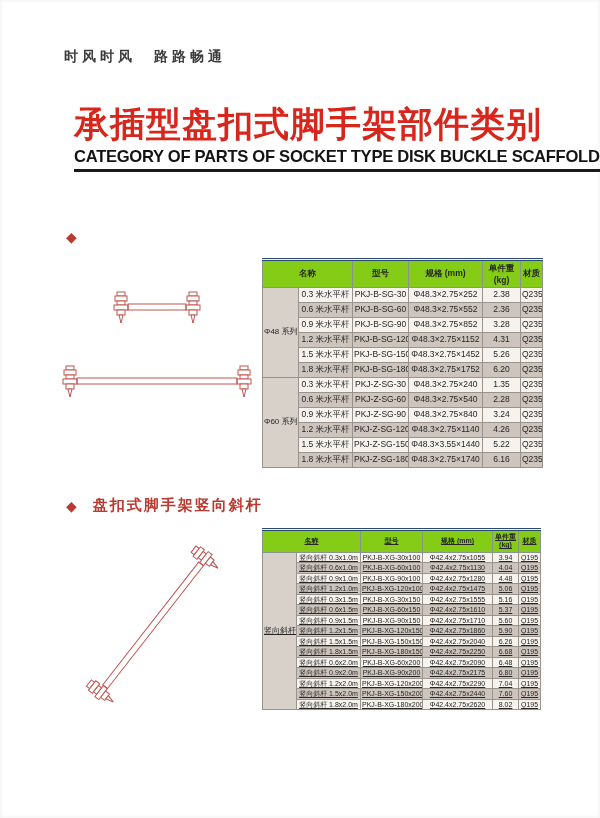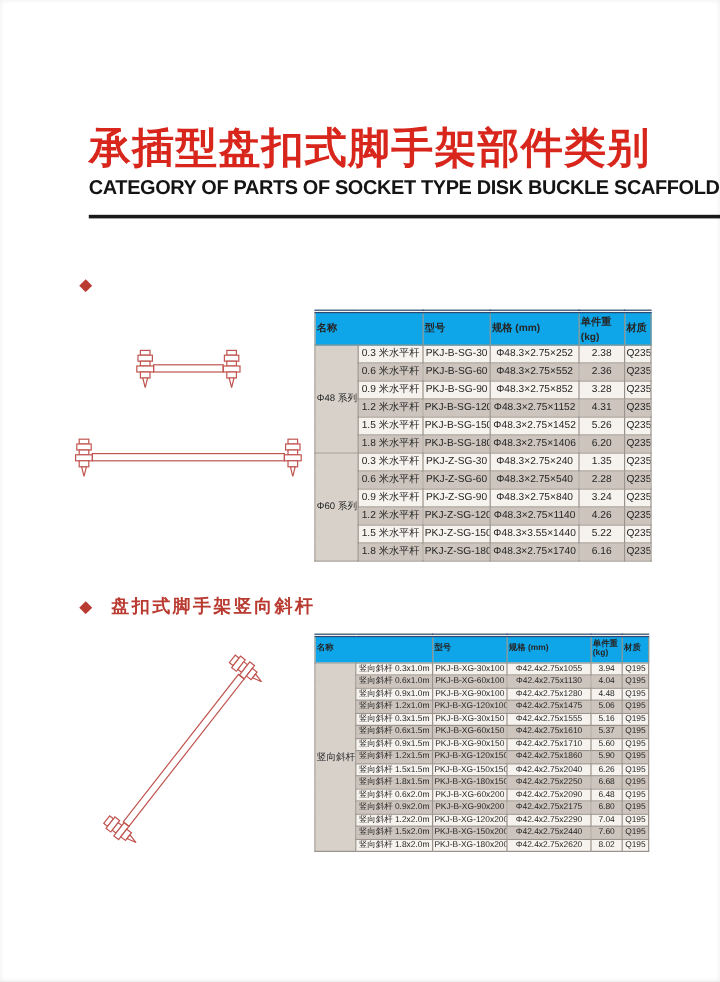--- a/index.html
+++ b/index.html
@@ -19,65 +19,66 @@
   .title-inner{display:flex;}
   .title-bar{width:7px;background:linear-gradient(#6a6a6a,#3f3f3f);margin-right:12px;}
   .title-texts{flex:1;}
   .title-cn{
     font-size:35px;line-height:1.15;font-weight:900;color:#d8261c;
     letter-spacing:1px;white-space:nowrap;
   }
   .title-en{
     display:inline-block;
     font-size:16.6px;font-weight:bold;color:#141414;letter-spacing:-0.3px;
-    border-bottom:3px solid #1a1a1a;padding-bottom:12px;margin-top:3px;
+    border-bottom:3px solid #1a1a1a;padding-bottom:2px;margin-top:3px;
     white-space:nowrap;
   }
   
   .section-head{
     position:absolute;display:flex;align-items:center;
     color:#b93a30;font-weight:bold;font-size:15px;letter-spacing:2px;
   }
   .section-head .diamond{font-size:14px;margin-right:16px;letter-spacing:0;}
   .sh1{left:66px;top:229px;}
   .sh2{left:66px;top:496px;}
   
   table.spec{
     position:absolute;border-collapse:collapse;table-layout:fixed;
     background:#f6f2ee;color:#262626;
     border:1px solid #7e7872;border-top:3px double #2a4a73;
   }
   table.spec th{
-    background:#0ea5e9;font-weight:bold;text-align:left;
+    background:#84cc16;font-weight:bold;text-align:center;
     border:1px solid #8a948f;padding:2px 1px;
   }
   table.spec td{
     border:1px solid #9a938c;text-align:center;padding:1px 1px;
     overflow:hidden;white-space:nowrap;
   }
   table.spec tr.alt td{background:#cdc5bd;}
   table.spec td.group{background:#d7d1ca !important;font-size:8px;}
   .t1{left:262px;top:258px;width:280px;font-size:8.5px;}
   .t1 td{height:12px;line-height:1.1;}
-  .t2{left:262px;top:528px;width:278px;font-size:7px;}
+  .t2{left:262px;top:528px;width:278px;font-size:7px;text-decoration:underline;}
   .t2 th{padding:1px 0;line-height:1.2;}
   .t2 td{height:7.5px;line-height:1.05;}
   
   .drawing{position:absolute;}
   .dA{left:110px;top:288px;}
   .dB{left:60px;top:360px;}
   .dC{left:82px;top:532px;}
   svg .ln{stroke:#c0544f;fill:none;stroke-width:1;}
   svg .fl{stroke:#c0544f;fill:#fff;stroke-width:1;}
 </style>
 </head>
 <body>
 
 <div class="page">
 
+  <div class="slogan">时风时风　路路畅通</div>
 
   <div class="title-block">
     <div class="title-inner">
       <div class="title-bar"></div>
       <div class="title-texts">
         <div class="title-cn">承插型盘扣式脚手架部件类别</div>
         <div class="title-en">CATEGORY OF PARTS OF SOCKET TYPE DISK BUCKLE SCAFFOLD</div>
       </div>
     </div>
   </div>
@@ -173,21 +174,21 @@
         <tr>
           <td>1.5 米水平杆</td>
           <td>PKJ-B-SG-150</td>
           <td>Φ48.3×2.75×1452</td>
           <td>5.26</td>
           <td>Q235</td>
         </tr>
         <tr class="alt">
           <td>1.8 米水平杆</td>
           <td>PKJ-B-SG-180</td>
-          <td>Φ48.3×2.75×1406</td>
+          <td>Φ48.3×2.75×1752</td>
           <td>6.20</td>
           <td>Q235</td>
         </tr>
         <tr>
           <td class="group" rowspan="6">Φ60 系列</td>
           <td>0.3 米水平杆</td>
           <td>PKJ-Z-SG-30</td>
           <td>Φ48.3×2.75×240</td>
           <td>1.35</td>
           <td>Q235</td>

